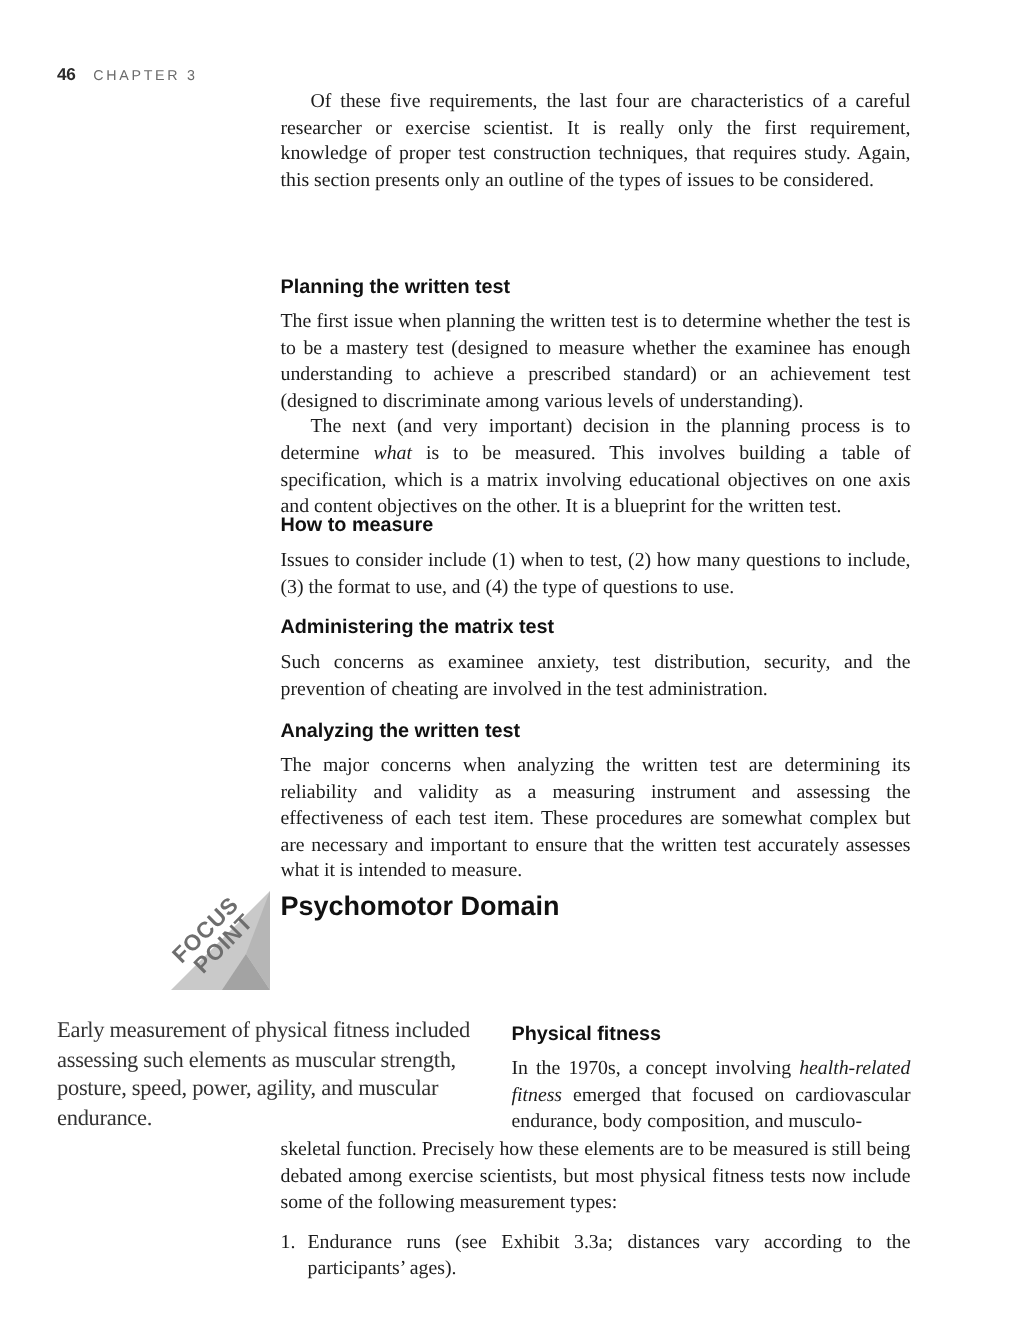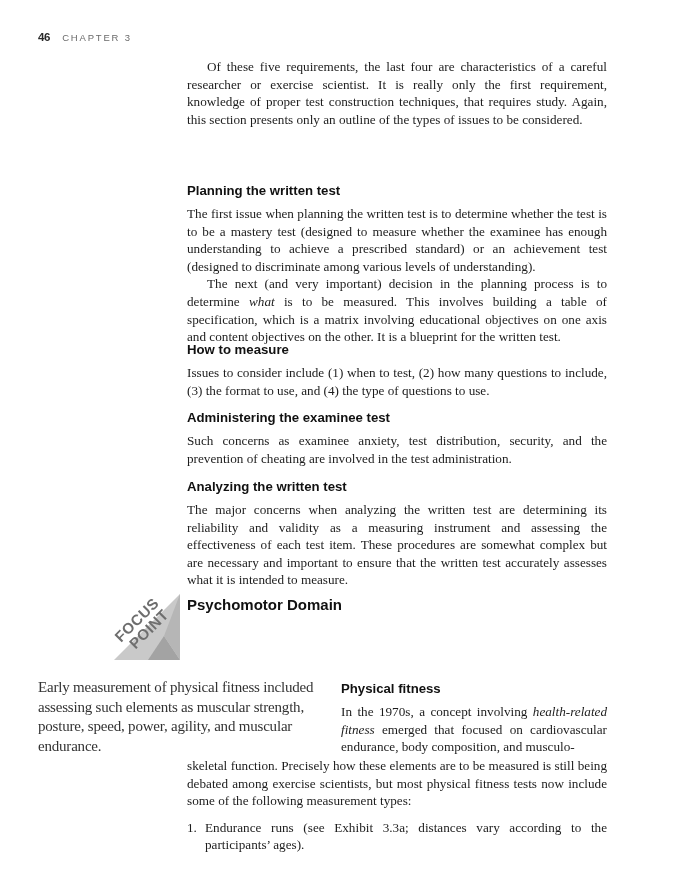--- a/index.html
+++ b/index.html
@@ -11,21 +11,21 @@
     width: 687px;
     height: 896px;
     position: relative;
     overflow: hidden;
     font-family: "Liberation Serif", "DejaVu Serif", serif;
     color: #1c1c1c;
   }
   .running-head {
     position: absolute;
     left: 38px;
-    top: 30px;
+    top: 43px;
     font-family: "Liberation Sans", "DejaVu Sans", sans-serif;
     font-size: 11.5px;
     line-height: 14px;
     white-space: nowrap;
     text-align: right;
   }
   .running-head .page-num {
     font-weight: bold;
     color: #2a2a2a;
     letter-spacing: -0.3px;
@@ -54,21 +54,21 @@
     font-family: "Liberation Sans", "DejaVu Sans", sans-serif;
     font-weight: bold;
     font-size: 13.2px;
     line-height: 17px;
     color: #111111;
     margin: 0;
   }
   .h-main {
     font-family: "Liberation Sans", "DejaVu Sans", sans-serif;
     font-weight: bold;
-    font-size: 15px;
+    font-size: 18px;
     line-height: 17px;
     color: #111111;
     margin: 0;
   }
   .focus-badge {
     position: absolute;
     left: 108px;
     top: 592px;
     width: 74px;
     height: 70px;
@@ -126,21 +126,21 @@
   <p class="indent"><span>The next (and very important) decision in the planning process is to determine </span><em>what</em><span> is to be measured. This involves building a table of specification, which is a matrix involving educational objectives on one axis and content objectives on the other. It is a blueprint for the written test.</span></p>
 </div>
 
 <div class="col" style="top:341px;">
   <h3 class="h-sub">How to measure</h3>
   <div style="height:6px;"></div>
   <p>Issues to consider include (1) when to test, (2) how many questions to include, (3) the format to use, and (4) the type of questions to use.</p>
 </div>
 
 <div class="col" style="top:409px;">
-  <h3 class="h-sub">Administering the examinee test</h3>
+  <h3 class="h-sub">Administering the matrix test</h3>
   <div style="height:6px;"></div>
   <p>Such concerns as examinee anxiety, test distribution, security, and the prevention of cheating are involved in the test administration.</p>
 </div>
 
 <div class="col" style="top:478px;">
   <h3 class="h-sub">Analyzing the written test</h3>
   <div style="height:6px;"></div>
   <p>The major concerns when analyzing the written test are determining its reliability and validity as a measuring instrument and assessing the effectiveness of each test item. These procedures are somewhat complex but are necessary and important to ensure that the written test accurately assesses what it is intended to measure.</p>
 </div>
 

